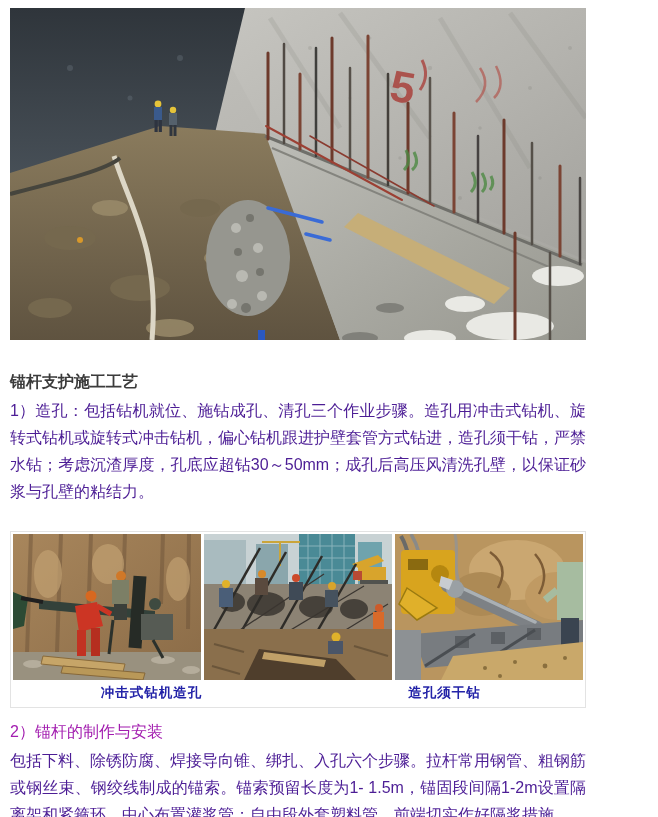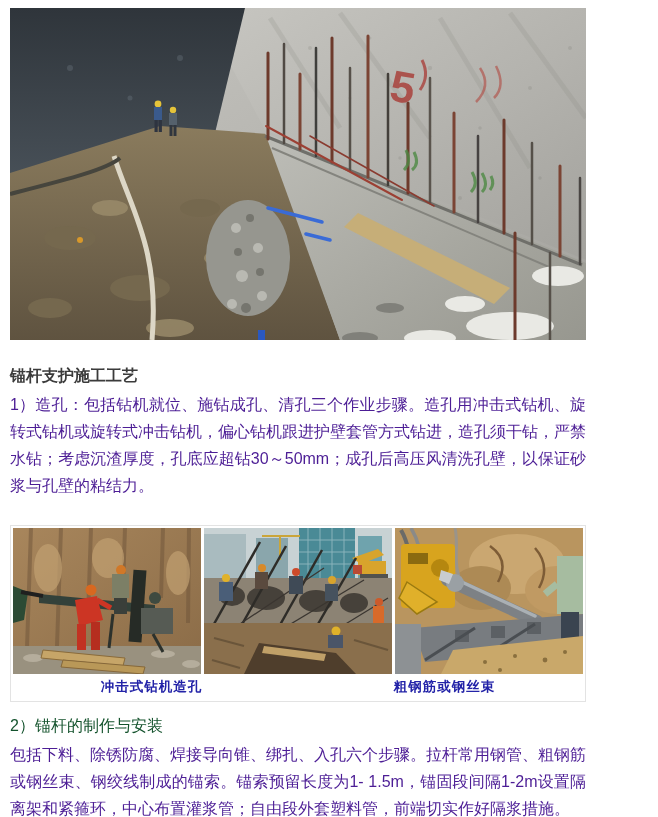--- a/index.html
+++ b/index.html
@@ -8,25 +8,25 @@
     width:658px;height:817px;overflow:hidden;
     background:#ffffff;
     font-family:"Liberation Sans","DejaVu Sans",sans-serif;
     color:#3e3e3e;
   }
   .content{padding:8px 0 0 10px;width:576px;}
   .hero{width:576px;height:332px;overflow:hidden;background:#9a9a96;}
   .hero svg{display:block;}
   h2.sec-heading{
     font-size:16px;line-height:27px;font-weight:bold;
-    margin:22px 0 0 0;color:#3b3b3b;
+    margin:28px 0 0 0;color:#3b3b3b;
   }
   .sec-subheading{
     font-size:16px;line-height:27px;font-weight:normal;
-    margin:10px 0 0 0;color:#14532d;
+    margin:10px 0 0 0;color:#a21caf;
   }
   p.body-text{
     font-size:16px;line-height:27px;margin:2px 0 0 0;
     color:#4c1d95;text-align:justify;
   }
   .photo-strip{
     width:570px;margin-top:26px;border:1px solid #e3e3e3;
     padding:2px;background:#ffffff;
   }
   .strip-photos{display:flex;gap:3px;}
@@ -401,21 +401,21 @@
                   <circle cx="105" cy="142" r="2"></circle>
                 </g>
             </g>
             <rect x="0" y="96" width="26" height="50" fill="#8d9194"></rect>
           </svg>
         </div>
       </div>
 
       <div class="strip-captions">
         <div class="strip-caption">冲击式钻机造孔</div>
-        <div class="strip-caption">粗钢筋或钢丝束</div>
+        <div class="strip-caption">造孔须干钻</div>
       </div>
     </div>
 
     <div class="sec-subheading">2）锚杆的制作与安装</div>
     <p class="body-text">包括下料、除锈防腐、焊接导向锥、绑扎、入孔六个步骤。拉杆常用钢管、粗钢筋或钢丝束、钢绞线制成的锚索。锚索预留长度为1- 1.5m，锚固段间隔1-2m设置隔离架和紧箍环，中心布置灌浆管；自由段外套塑料管，前端切实作好隔浆措施。</p>
 
   </div>
 </div>
 
 </body></html>

